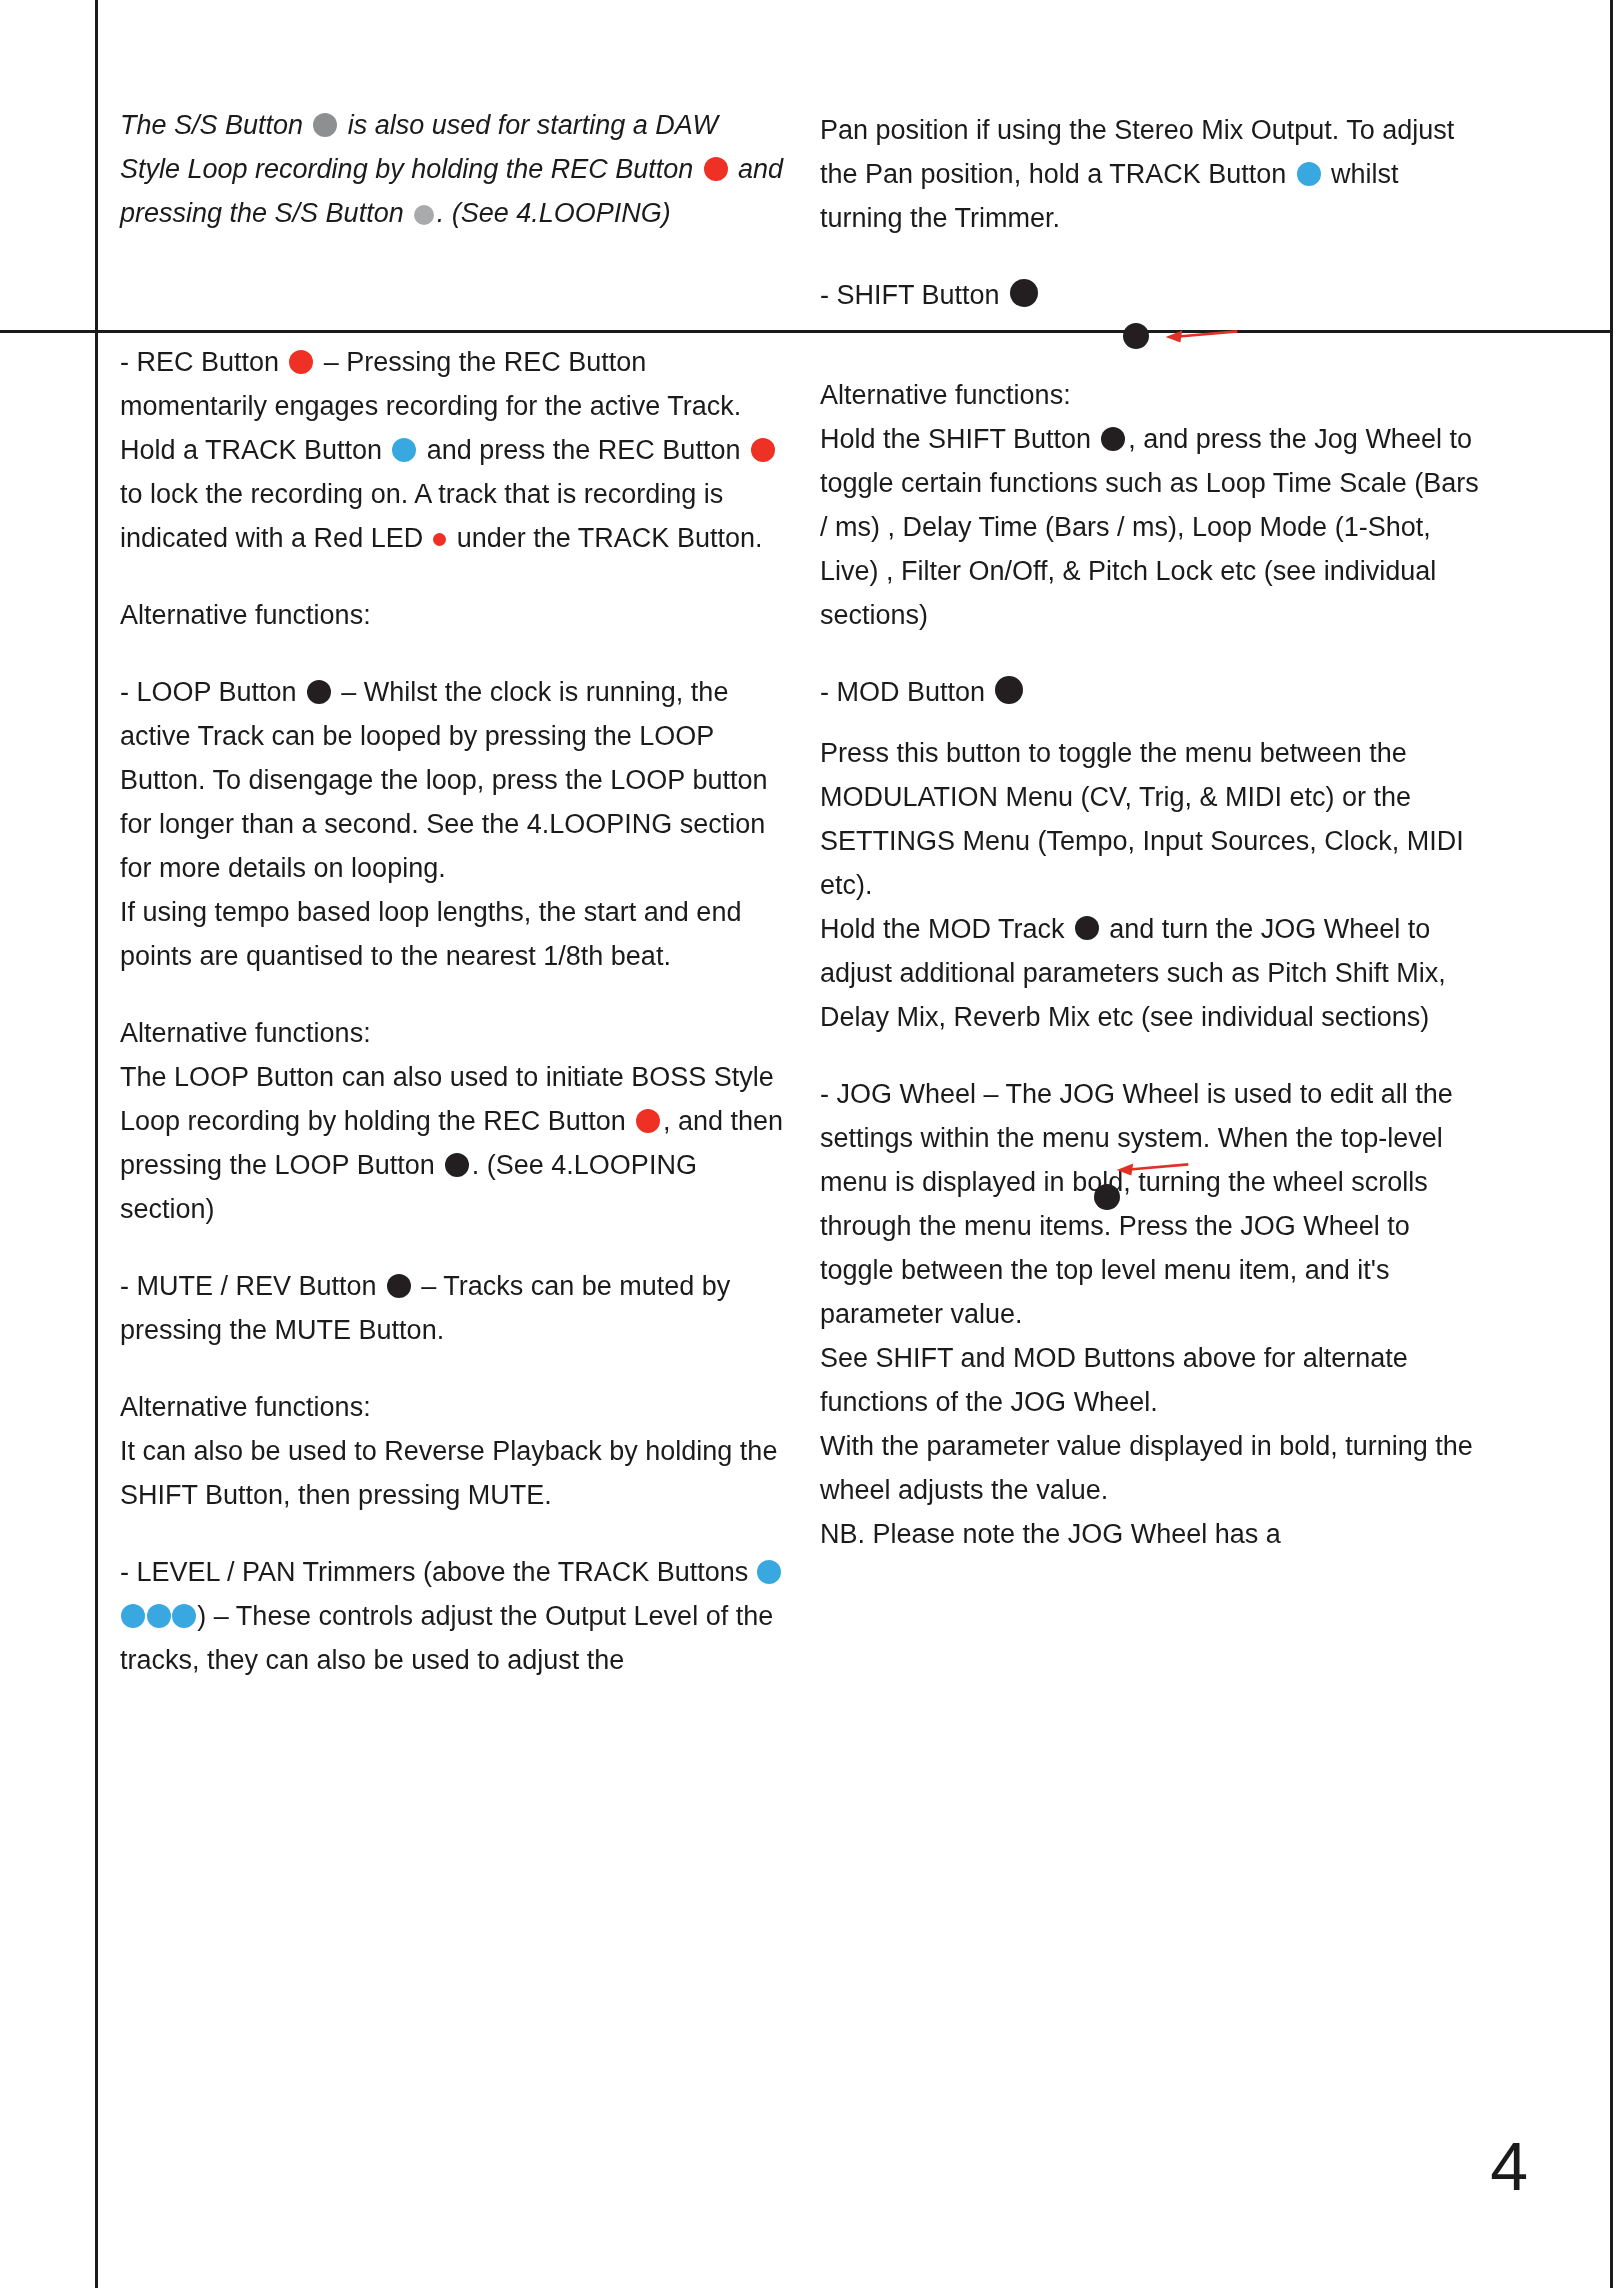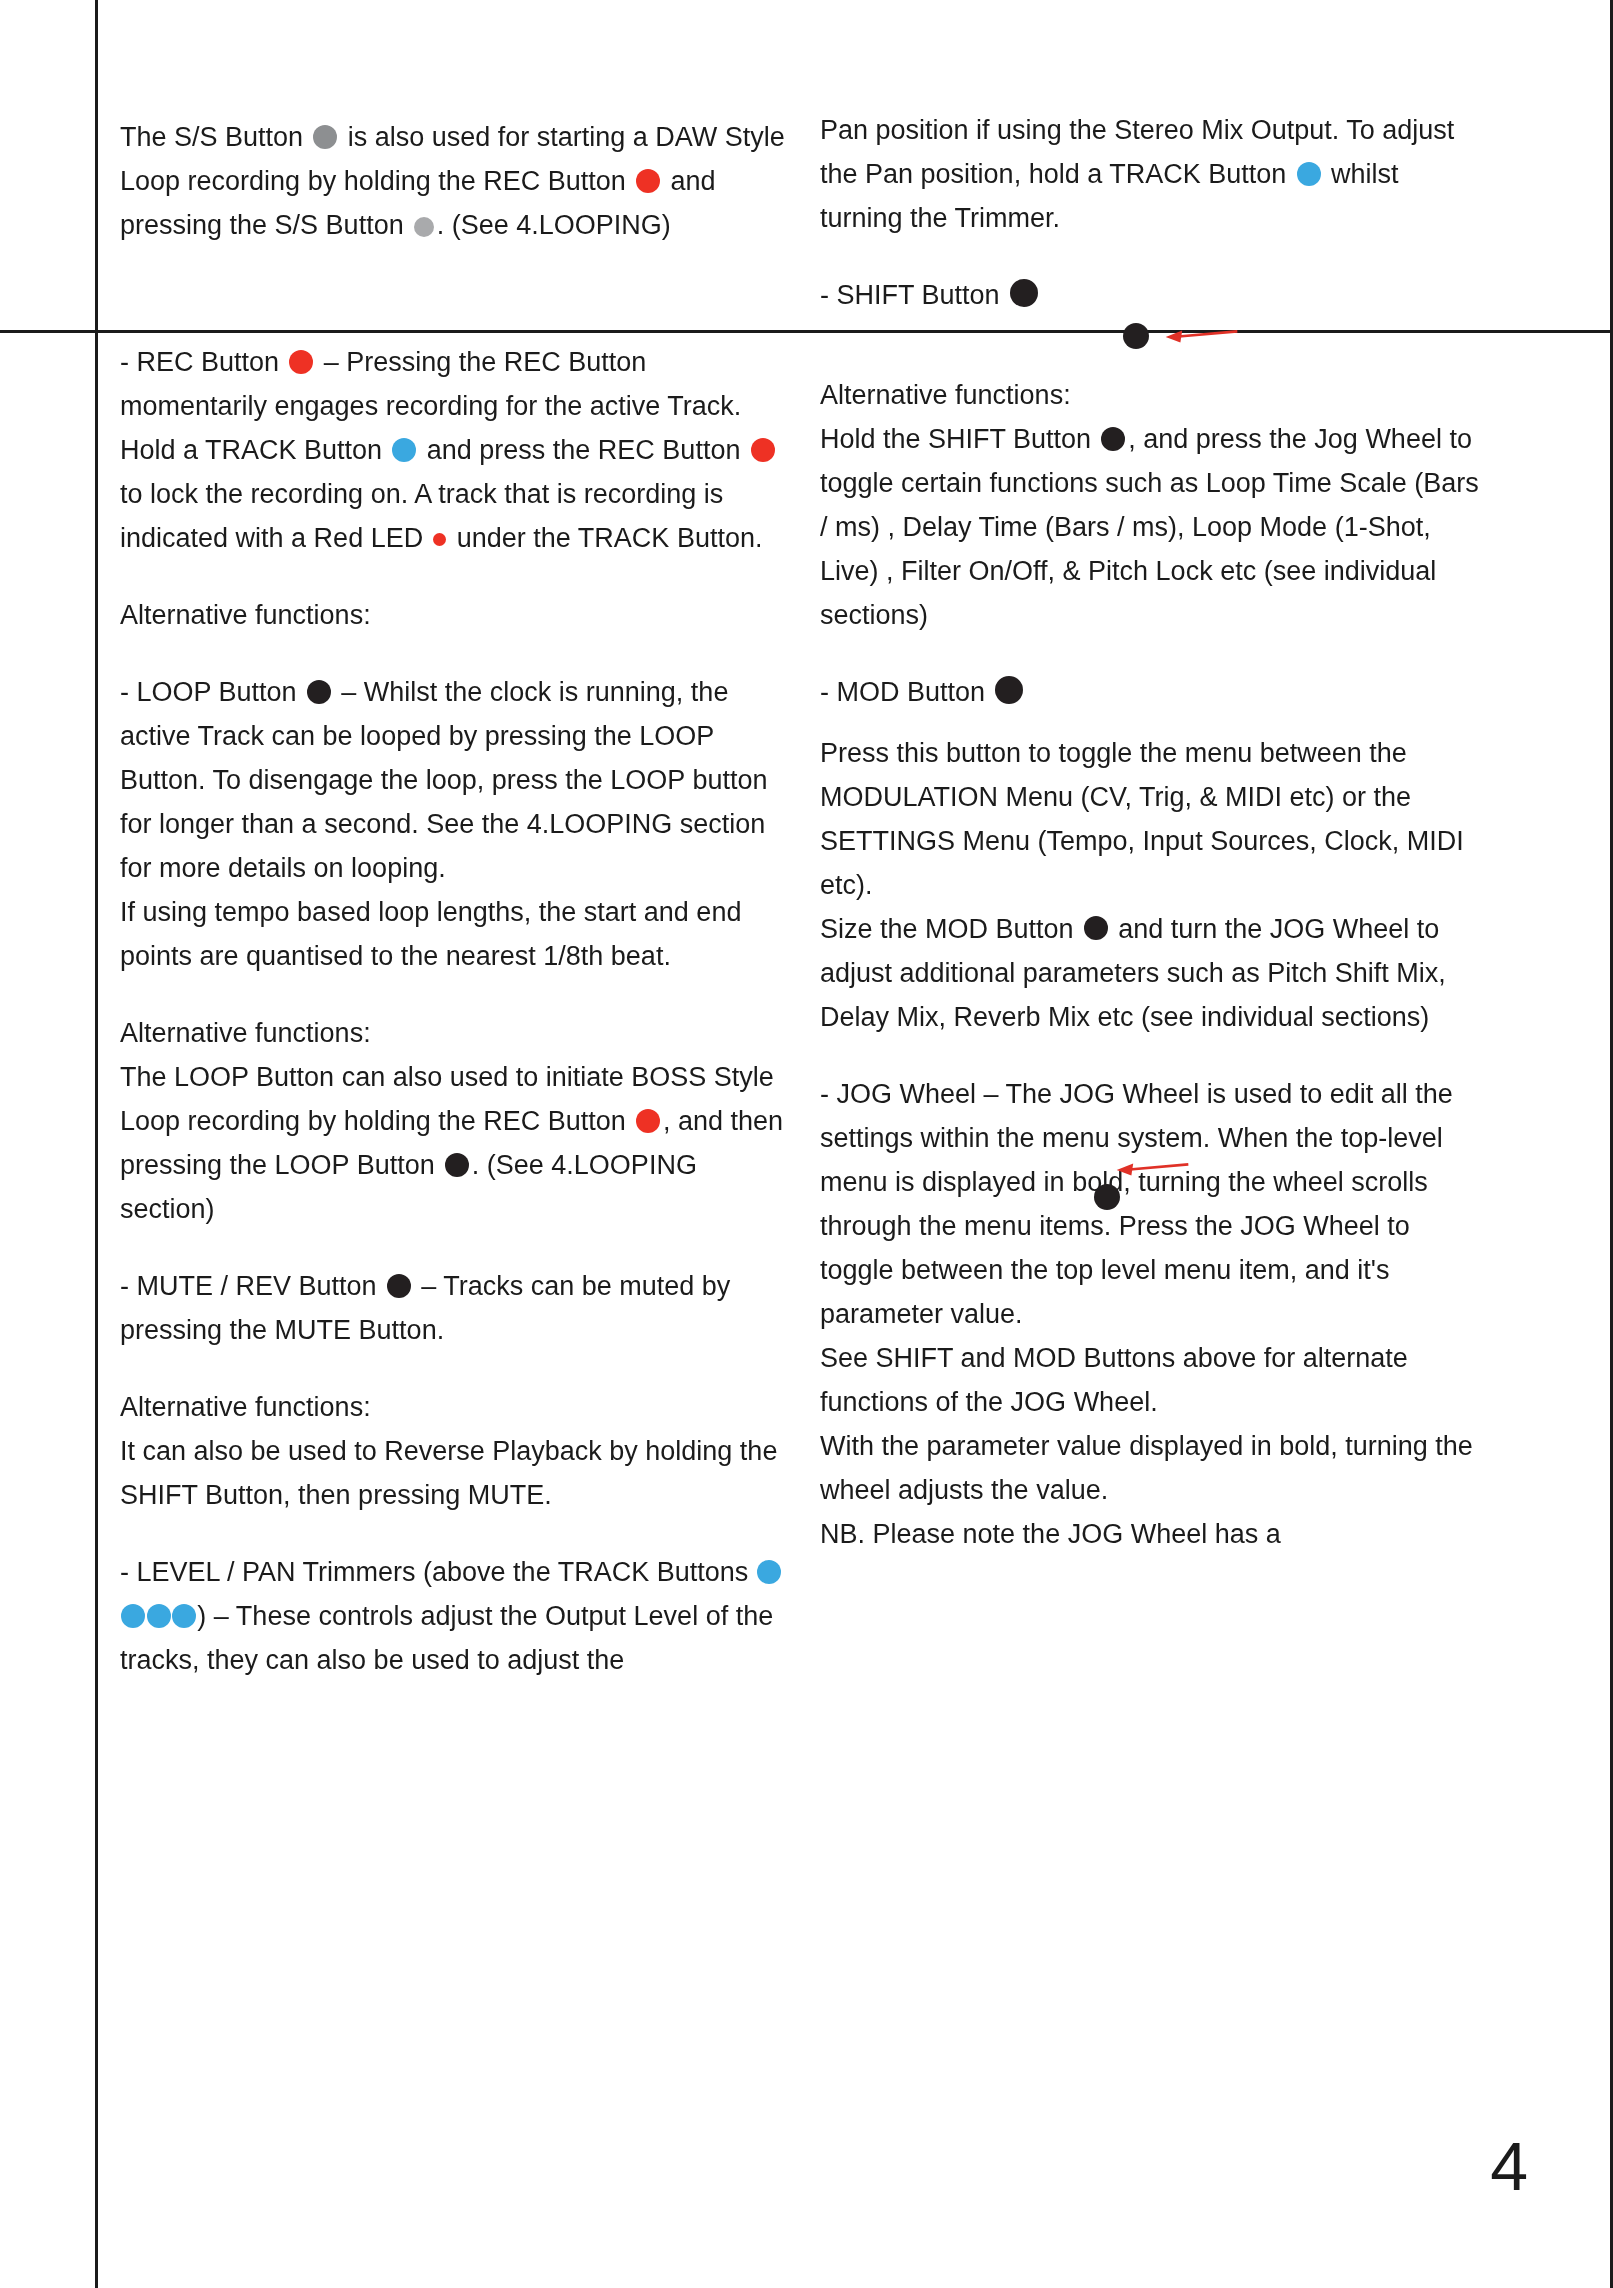--- a/index.html
+++ b/index.html
@@ -49,21 +49,21 @@
 
   .col {
     position: absolute;
     width: 665px;
     font-size: 27px;
     line-height: 44px;
   }
   .col-left  { left: 120px; }
   .col-right { left: 820px; }
 
-  .topbox-left  { top: 115px; }
+  .topbox-left  { top: 103px; font-style: italic; }
   .topbox-right { top: 108px; }
   .bodycol-left  { top: 340px; }
   .bodycol-right { top: 340px; }
 
   p {
     margin: 0 0 0 0;
     font-size: 27px;
     line-height: 44px;
   }
   .spacer { height: 33px; }
@@ -178,21 +178,21 @@
     <p class="it">Alternative functions:</p>
     <p><span>Hold the SHIFT Button </span><span class="dot dot-black"></span><span>, and press the Jog Wheel to toggle certain functions such as Loop Time Scale (Bars / ms) , Delay Time (Bars / ms), Loop Mode (1-Shot, Live) , Filter On/Off, &amp; Pitch Lock etc (see individual sections)</span></p>
 
     <div class="spacer"></div>
 
     <p><b class="b">- MOD Button</b> <span class="dot dot-black-lg"></span></p>
 
     <div class="spacer-sm"></div>
 
     <p>Press this button to toggle the menu between the MODULATION Menu (CV, Trig, &amp; MIDI etc) or the SETTINGS Menu  (Tempo, Input Sources, Clock, MIDI etc).</p>
-    <p><span>Size the MOD Button </span><span class="dot dot-black"></span><span> and turn the JOG Wheel to adjust additional parameters such as Pitch Shift Mix, Delay Mix, Reverb Mix etc (see individual sections)</span></p>
+    <p><span>Hold the MOD Track </span><span class="dot dot-black"></span><span> and turn the JOG Wheel to adjust additional parameters such as Pitch Shift Mix, Delay Mix, Reverb Mix etc (see individual sections)</span></p>
 
     <div class="spacer"></div>
 
     <p><b class="b">- JOG Wheel</b><span> – The JOG Wheel is used to edit all the settings within the menu system. When the top-level menu is displayed in bold, turning the wheel scrolls through the menu items. Press the JOG Wheel to toggle between the top level menu item, and it's parameter value.</span></p>
     <p>See SHIFT and MOD Buttons above for alternate functions of the JOG Wheel.</p>
     <p>With the parameter value displayed in bold, turning the wheel adjusts the value.</p>
     <p class="it">NB. Please note the JOG Wheel has a</p>
   </div>
 
   <div class="marker" style="left:1087px; top:1158px; width:129px; height:65px;">

